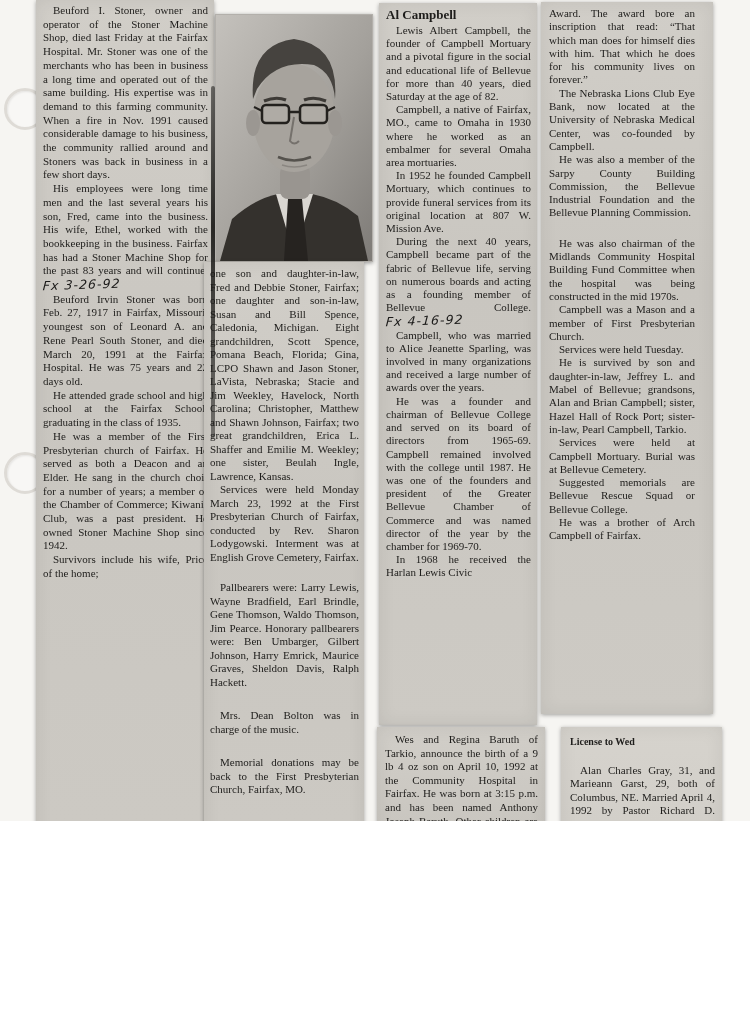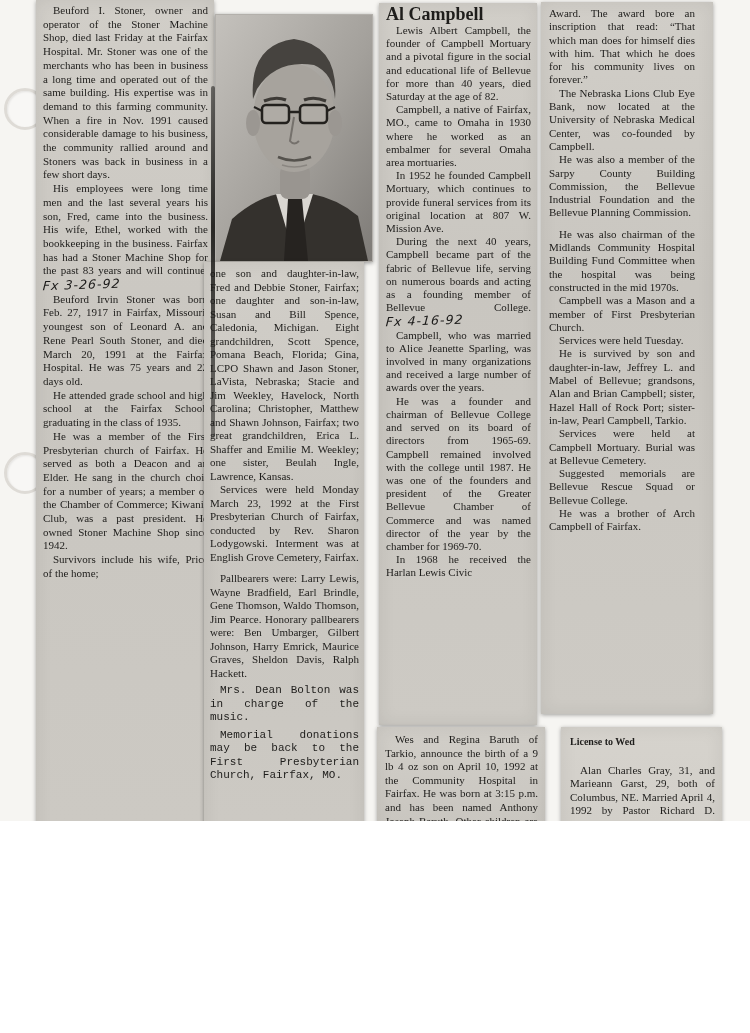--- a/index.html
+++ b/index.html
@@ -29,33 +29,33 @@
     box-shadow:0 1px 4px rgba(0,0,0,.35), inset 0 0 18px rgba(0,0,0,.07);
     color:#1e1d1b;
     font-size:11px;
     line-height:13.5px;
     text-align:justify;
     overflow:hidden;
     box-sizing:border-box;
   }
   .clip p{margin:0;text-indent:10px;}
   .clip p.noindent{text-indent:0;}
-  .clip p.gap{margin-top:8px;}
-  .clip p.gap-sm{margin-top:4px;font-family:Liberation Mono, monospace;}
+  .clip p.gap{margin-top:17px;}
+  .clip p.gap-sm{margin-top:20px;}
 
   .col1{left:36px;top:0;width:178px;height:966px;padding:4px 6px 0 7px;line-height:13.7px;}
   .col2{left:204px;top:262px;width:160px;height:660px;padding:5px 5px 0 6px;line-height:13.5px;}
   .col3{left:379px;top:3px;width:158px;height:722px;padding:4px 6px 0 7px;line-height:13.2px;}
   .col4{left:541px;top:2px;width:172px;height:712px;padding:5px 18px 0 8px;line-height:13.3px;}
   .baruth{left:377px;top:727px;width:168px;height:242px;padding:6px 7px 0 8px;line-height:13.6px;}
   .license{left:561px;top:727px;width:161px;height:190px;padding:6px 7px 0 9px;line-height:13.4px;background:linear-gradient(180deg,#d6d3cd,#cecbc5);}
 
   .clip h2{
     margin:0 0 2px 0;
-    font-size:18px;line-height:15px;
+    font-size:13px;line-height:15px;
     font-weight:bold;text-align:left;text-indent:0;
   }
   .license h2{
     font-family:Liberation Serif, serif;
     font-size:10px;line-height:17px;margin-bottom:14px;
   }
 
   
   .photo{
     position:absolute;left:215px;top:14px;width:158px;height:248px;

